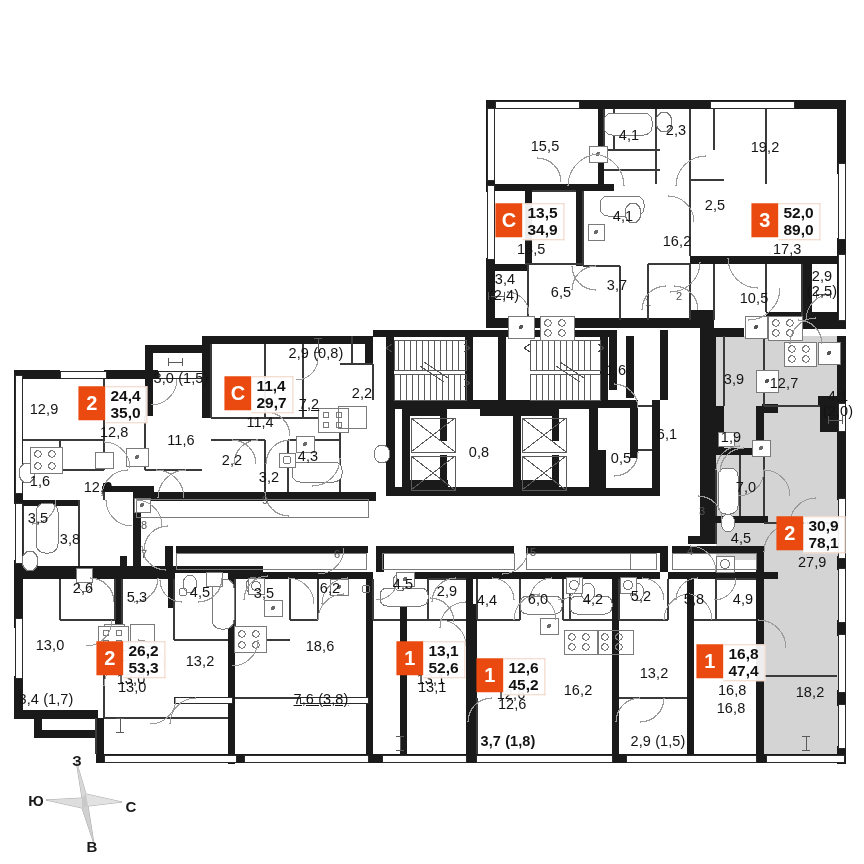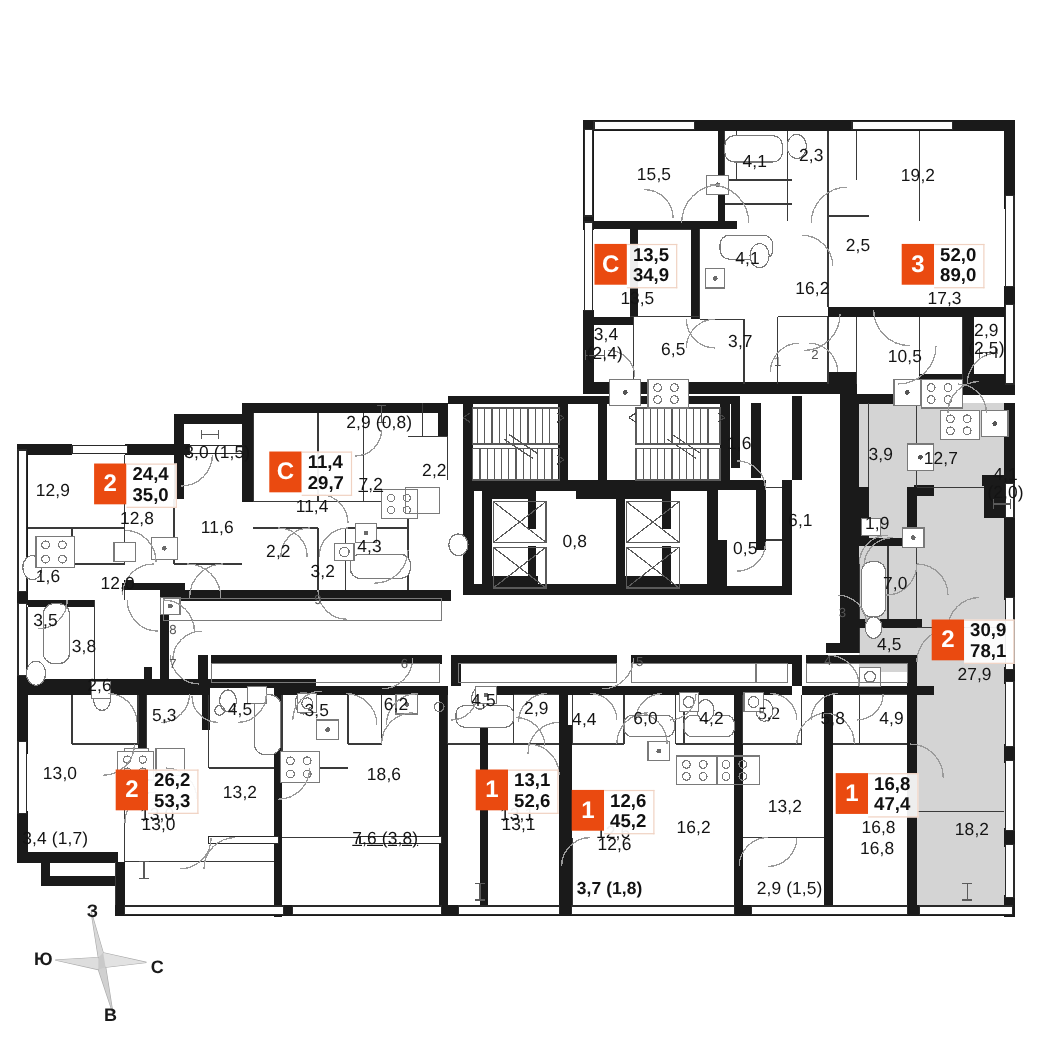--- a/index.html
+++ b/index.html
@@ -656,41 +656,41 @@
       <div class="area-lbl" style="left: 784px; top: 383px;">12,7</div>
       <div class="area-lbl" style="left: 838px; top: 396px;">4,1</div>
       <div class="area-lbl" style="left: 838px; top: 411px;">(2,0)</div>
       <div class="area-lbl" style="left: 731px; top: 437px;">1,9</div>
       <div class="area-lbl" style="left: 746px; top: 487px;">7,0</div>
       <div class="area-lbl" style="left: 741px; top: 538px;">4,5</div>
       <div class="area-lbl" style="left: 616px; top: 370px;">1,6</div>
       <div class="area-lbl" style="left: 479px; top: 452px;">0,8</div>
       <div class="area-lbl" style="left: 621px; top: 458px;">0,5</div>
       <div class="area-lbl" style="left: 667px; top: 434px;">6,1</div>
-      <div class="area-lbl" style="left: 83px; top: 572px;">2,6</div>
+      <div class="area-lbl" style="left: 83px; top: 588px;">2,6</div>
       <div class="area-lbl" style="left: 137px; top: 597px;">5,3</div>
       <div class="area-lbl" style="left: 50px; top: 645px;">13,0</div>
       <div class="area-lbl" style="left: 131px; top: 679px;">13,0</div>
       <div class="area-lbl" style="left: 46px; top: 699px;">3,4 (1,7)</div>
       <div class="area-lbl" style="left: 200px; top: 592px;">4,5</div>
       <div class="area-lbl" style="left: 264px; top: 593px;">3,5</div>
       <div class="area-lbl" style="left: 330px; top: 588px;">6,2</div>
       <div class="area-lbl" style="left: 200px; top: 661px;">13,2</div>
       <div class="area-lbl" style="left: 320px; top: 646px;">18,6</div>
       <div class="area-lbl" style="left: 321px; top: 699px; text-decoration: underline;">7,6 (3,8)</div>
       <div class="area-lbl" style="left: 403px; top: 584px;">4,5</div>
       <div class="area-lbl" style="left: 447px; top: 591px;">2,9</div>
       <div class="area-lbl" style="left: 431px; top: 679px;">13,1</div>
       <div class="area-lbl" style="left: 487px; top: 600px;">4,4</div>
       <div class="area-lbl" style="left: 538px; top: 599px;">6,0</div>
       <div class="area-lbl" style="left: 593px; top: 599px;">4,2</div>
       <div class="area-lbl" style="left: 511px; top: 694px;">12,6</div>
       <div class="area-lbl" style="left: 578px; top: 690px;">16,2</div>
       <div class="area-lbl" style="left: 508px; top: 741px; font-weight: bold;">3,7 (1,8)</div>
-      <div class="area-lbl" style="left: 641px; top: 596px; font-family: Liberation Serif, serif;">5,2</div>
+      <div class="area-lbl" style="left: 641px; top: 596px;">5,2</div>
       <div class="area-lbl" style="left: 694px; top: 599px;">5,8</div>
       <div class="area-lbl" style="left: 743px; top: 599px;">4,9</div>
       <div class="area-lbl" style="left: 654px; top: 673px;">13,2</div>
       <div class="area-lbl" style="left: 731px; top: 708px;">16,8</div>
       <div class="area-lbl" style="left: 658px; top: 741px;">2,9 (1,5)</div>
       <div class="area-lbl" style="left: 810px; top: 692px;">18,2</div>
     </div>
 <div id="door-nums">
       <div class="dnum" style="left: 648px; top: 302px;">1</div>
       <div class="dnum" style="left: 679px; top: 296px;">2</div>

